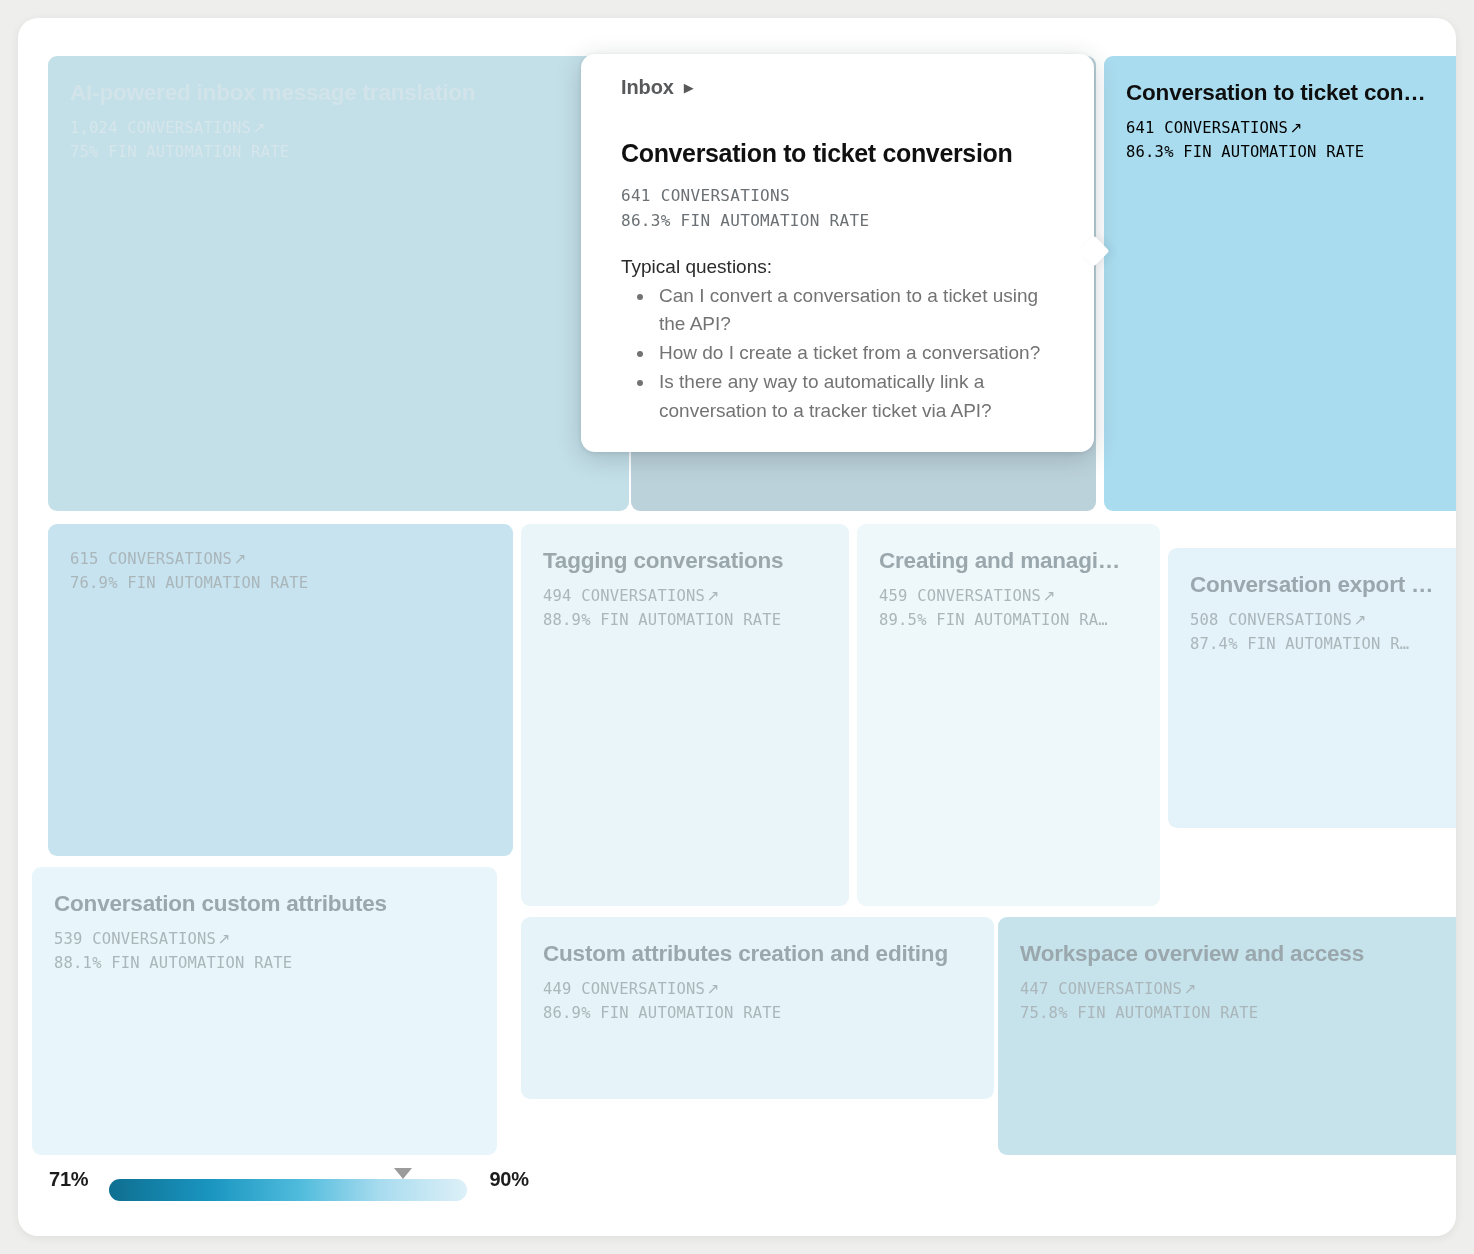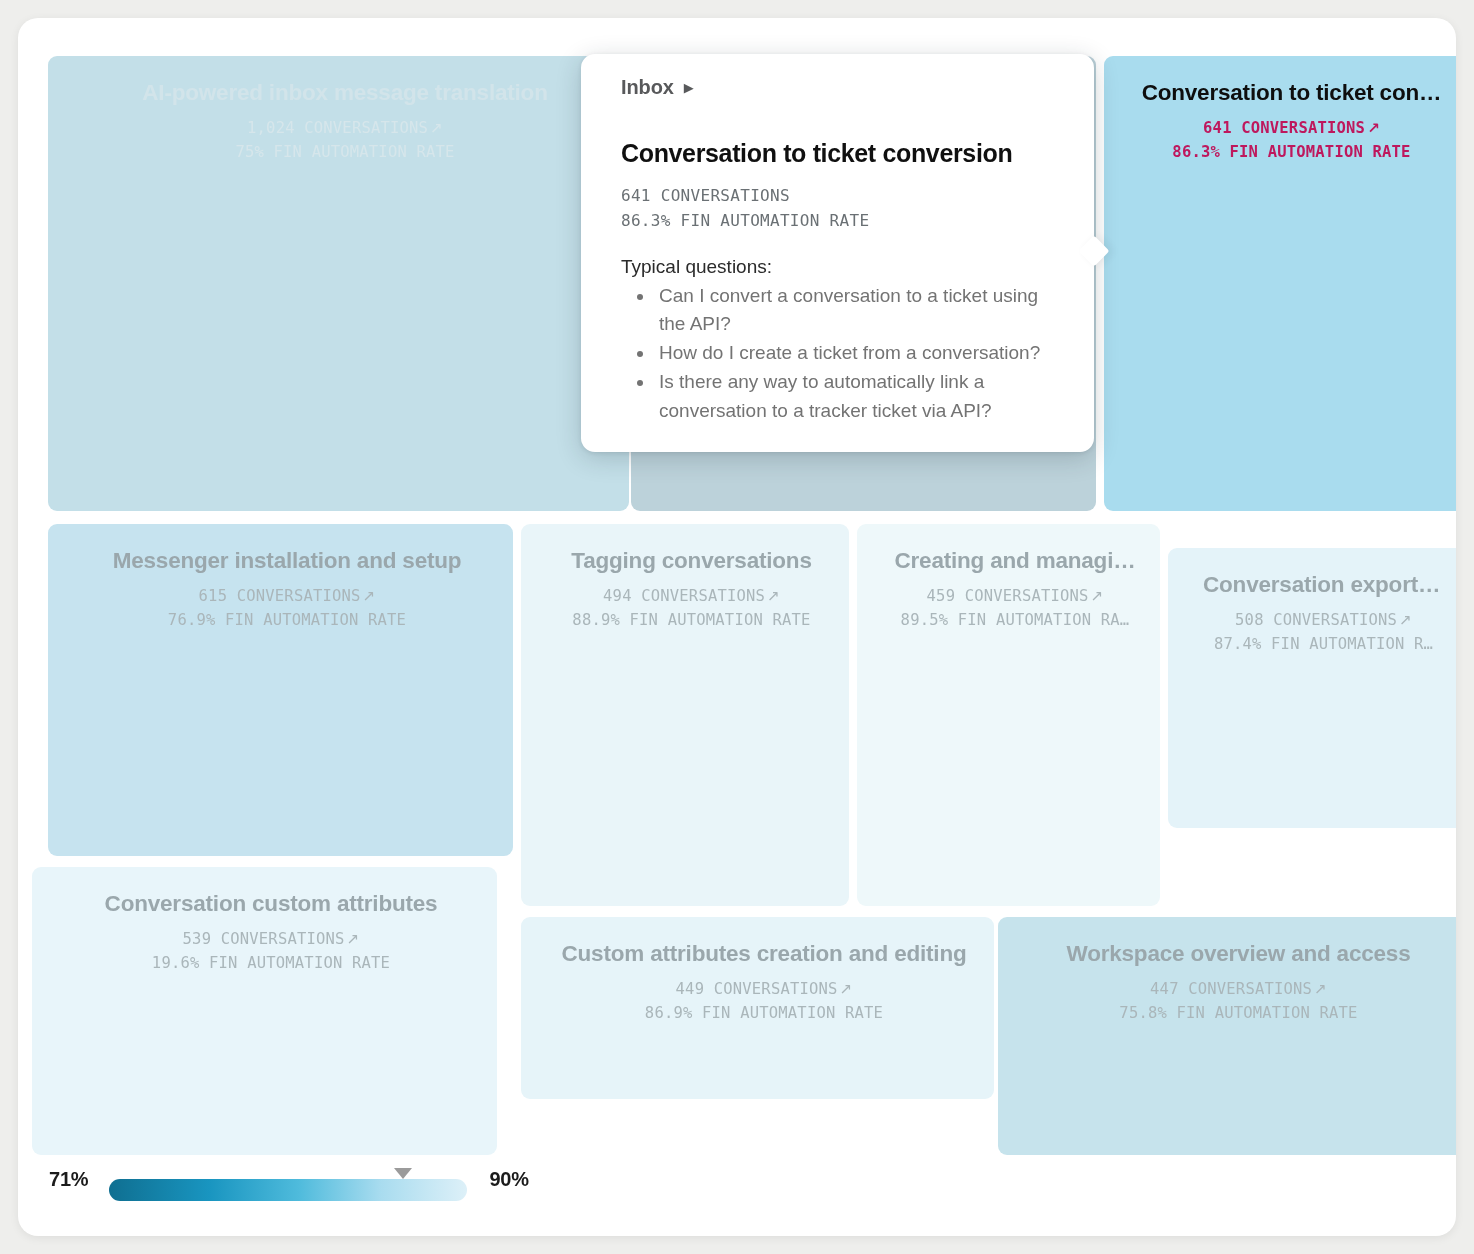--- a/index.html
+++ b/index.html
@@ -33,22 +33,21 @@
     left: 0; top: 0;
     width: 1438px;
     height: 1118px;
   }
 
   .tile {
     position: absolute;
     border-radius: 9px;
     overflow: hidden;
     box-sizing: border-box;
-    padding: 24px 22px 12px 35px;
-    text-align: center;
+    padding: 24px 22px 12px 22px;
   }
 
   .tile-title {
     font-size: 22.5px;
     font-weight: bold;
     letter-spacing: -0.2px;
     line-height: 1.12;
     white-space: nowrap;
     overflow: hidden;
     text-overflow: ellipsis;
@@ -74,21 +73,21 @@
   
   .t-normal .tile-title { color: #9aa7ac; }
   .t-normal .tile-stat  { color: #aab6ba; }
 
   
   .t-faded .tile-title { color: #d2e4ea; }
   .t-faded .tile-stat  { color: #d6e6eb; }
 
   
   .t-active .tile-title { color: #0e0e0e; }
-  .t-active .tile-stat  { color: #be185d; font-weight: bold; }
+  .t-active .tile-stat  { color: #000000; }
 
   
   #tooltip {
     position: absolute;
     left: 563px;
     top: 36px;
     width: 513px;
     background: #ffffff;
     border-radius: 14px;
     box-shadow: 0 6px 26px rgba(25,40,50,0.20), 0 1px 4px rgba(25,40,50,0.10);
@@ -233,21 +232,20 @@
 
     <div class="tile t-active" style="left:1086px; top:38px; width:362px; height:455px; background:#a9dcee;">
       <div class="tile-title">Conversation to ticket con…</div>
       <div class="tile-stat">
         <span>641 CONVERSATIONS</span><span class="arrow-icon">↗</span>
       </div>
       <div class="tile-stat">86.3% FIN AUTOMATION RATE</div>
     </div>
 
     <div class="tile t-normal" style="left:30px; top:506px; width:465px; height:332px; background:#c6e3ef;">
-      <div class="tile-title">Messenger installation and setup</div>
       <div class="tile-stat">
         <span>615 CONVERSATIONS</span><span class="arrow-icon">↗</span>
       </div>
       <div class="tile-stat">76.9% FIN AUTOMATION RATE</div>
     </div>
 
     <div class="tile t-normal" style="left:503px; top:506px; width:328px; height:382px; background:#e9f5f9;">
       <div class="tile-title">Tagging conversations</div>
       <div class="tile-stat">
         <span>494 CONVERSATIONS</span><span class="arrow-icon">↗</span>
@@ -269,21 +267,21 @@
         <span>508 CONVERSATIONS</span><span class="arrow-icon">↗</span>
       </div>
       <div class="tile-stat">87.4% FIN AUTOMATION R…</div>
     </div>
 
     <div class="tile t-normal" style="left:14px; top:849px; width:465px; height:288px; background:#e8f5fa;">
       <div class="tile-title">Conversation custom attributes</div>
       <div class="tile-stat">
         <span>539 CONVERSATIONS</span><span class="arrow-icon">↗</span>
       </div>
-      <div class="tile-stat">19.6% FIN AUTOMATION RATE</div>
+      <div class="tile-stat">88.1% FIN AUTOMATION RATE</div>
     </div>
 
     <div class="tile t-normal" style="left:503px; top:899px; width:473px; height:182px; background:#e6f4f9;">
       <div class="tile-title">Custom attributes creation and editing</div>
       <div class="tile-stat">
         <span>449 CONVERSATIONS</span><span class="arrow-icon">↗</span>
       </div>
       <div class="tile-stat">86.9% FIN AUTOMATION RATE</div>
     </div>
 

